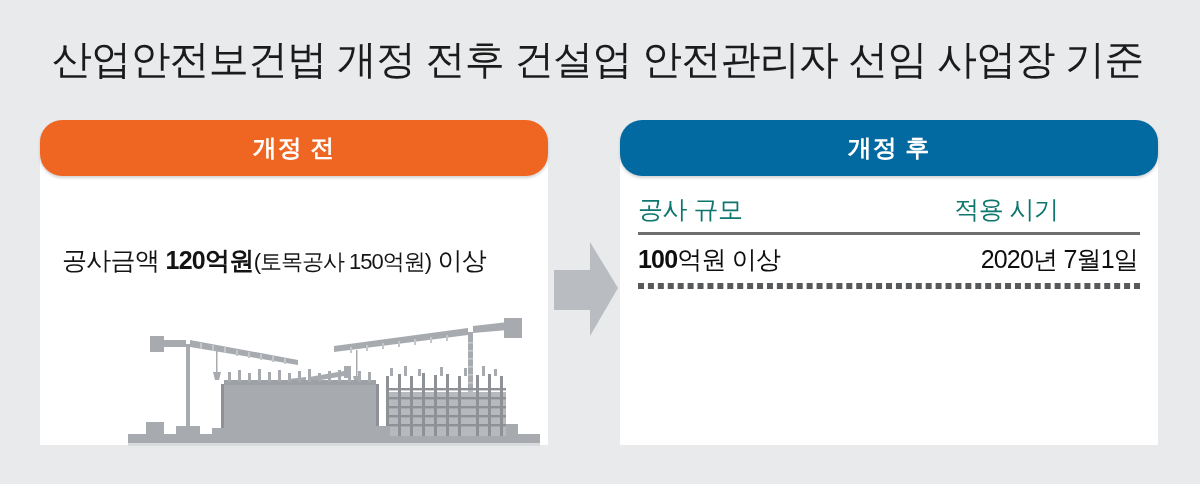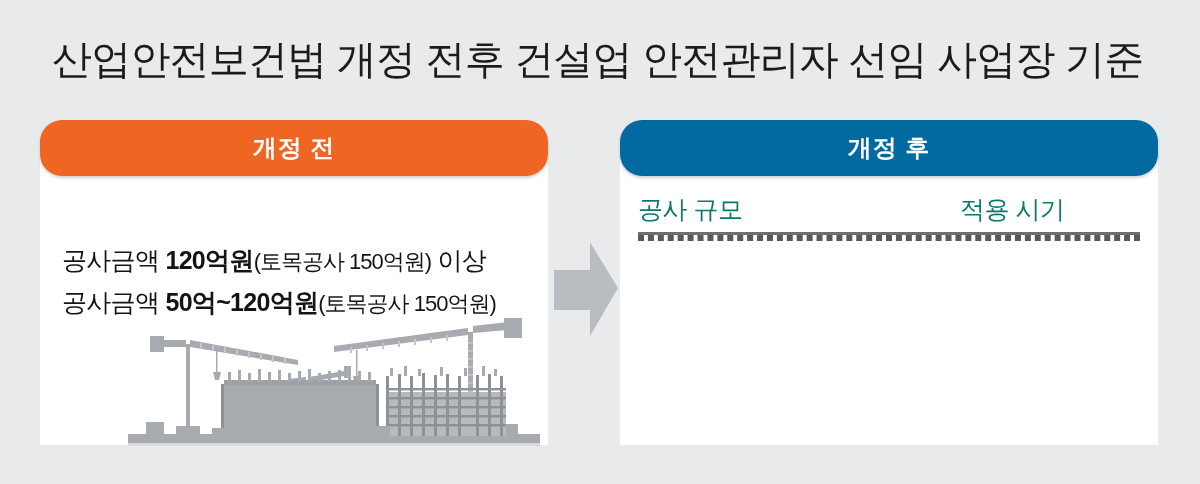--- a/index.html
+++ b/index.html
@@ -172,23 +172,20 @@
 
   <div class="panel panel-left"></div>
 
   <div class="pill pill-left">
     <span>개정 전</span>
   </div>
 
   <div class="left-lines">
     <div class="lline">
       <span>공사금액 </span><b>120억원</b><span class="sm">(토목공사 150억원)</span><span> 이상</span>
-    </div>
-    <div class="lline">
-      <span>공사금액 </span><b>50억~120억원</b><span class="sm">(토목공사 150억원)</span><span></span>
     </div>
   </div>
 
   <svg class="crane-art" viewBox="0 0 412 128">
     <g fill="#a7abb0">
 
       <rect x="0" y="116" width="412" height="9"></rect>
       <rect x="0" y="125" width="412" height="3" fill="#d8dadd"></rect>
 
       <rect x="58" y="26" width="4" height="92"></rect>
@@ -341,20 +338,24 @@
         <th class="c1">공사 규모</th>
         <th class="c2">적용 시기</th>
       </tr>
       <tr>
         <td class="sep-cell" colspan="2">
             <div class="hrule"></div>
           </td>
       </tr>
     </thead>
     <tbody>
+      <tr class="rrow">
+        <td class="c1"><b>100</b><span>억원 이상</span></td>
+        <td class="c2">2020년 7월1일</td>
+      </tr>
       <tr>
         <td class="sep-cell" colspan="2">
             <div class="dashline"></div>
           </td>
       </tr>
 
       <tr>
         <td class="sep-cell" colspan="2">
             <div class="dashline"></div>
           </td>

